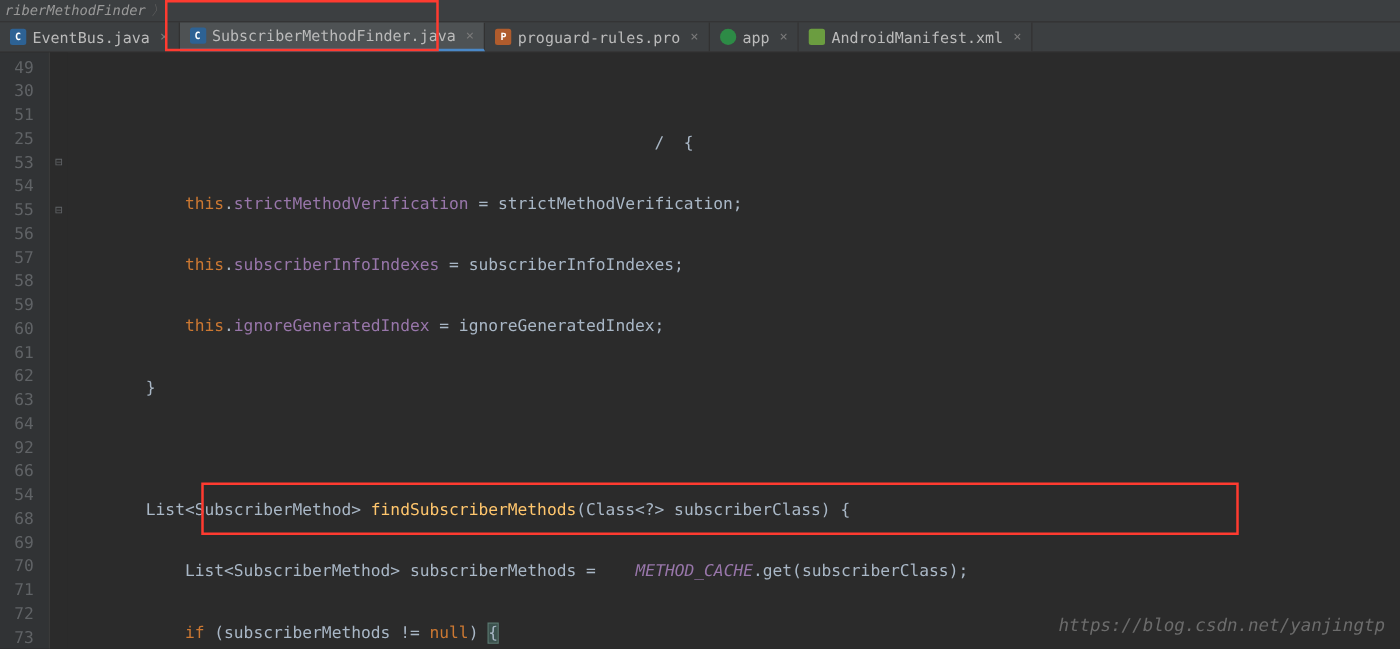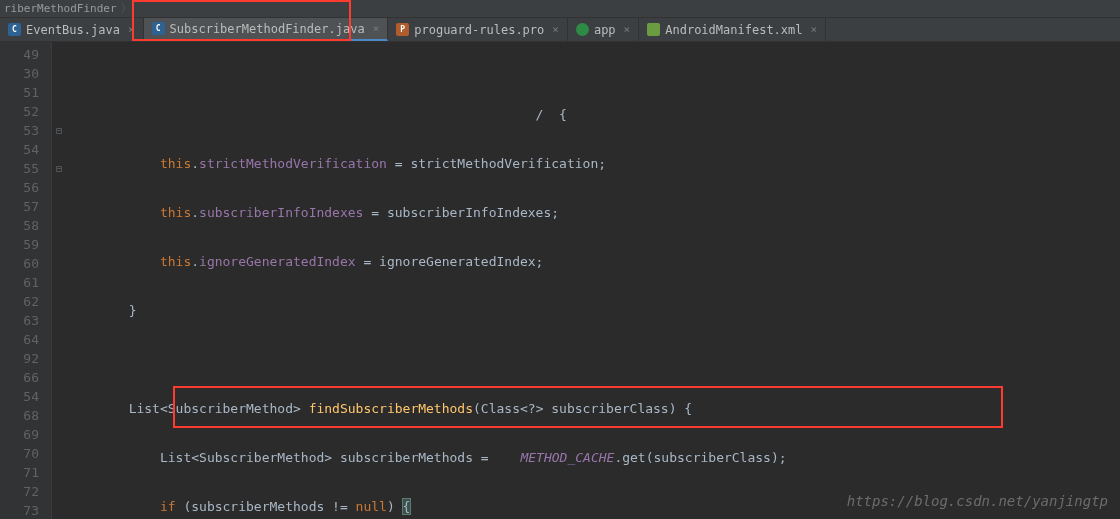--- a/index.html
+++ b/index.html
@@ -15,20 +15,21 @@
   }
   .breadcrumb {
     height: 18px;
     display: flex;
     align-items: center;
     padding-left: 4px;
     background: #3c3f41;
     border-bottom: 1px solid #323232;
     font-size: 11px;
     color: #999;
+    font-style: italic;
   }
   .breadcrumb .arrow { color: #666; margin-left: 4px; }
   .tab-bar {
     height: 24px;
     background: #3c3f41;
     display: flex;
     align-items: stretch;
     border-bottom: 1px solid #323232;
   }
   .tab {
@@ -56,21 +57,21 @@
   .java-icon { background: #2d6294; display:flex; align-items:center; justify-content:center; font-size: 8px; color: #fff; font-weight:bold; }
   .pro-icon  { background: #b05c2d; display:flex; align-items:center; justify-content:center; font-size: 8px; color: #fff; font-weight:bold; }
   .app-icon  { background: #2d8b46; border-radius: 50%; display:flex; align-items:center; justify-content:center; font-size:8px; color:#fff;}
   .xml-icon  { background: #6b9d40; display:flex; align-items:center; justify-content:center; font-size:8px; color:#fff;}
   .editor {
     display: flex;
     height: calc(519px - 42px);
     background: #2b2b2b;
   }
   .gutter {
-    width: 52px;
+    width: 40px;
     background: #313335;
     text-align: right;
     padding-right: 12px;
     color: #606366;
     padding-top: 3px;
     flex-shrink:0;
     border-right: 1px solid #3a3a3a;
   }
   .gutter .ln { height: 19px; line-height: 19px; }
   .fold-gutter {
@@ -155,21 +156,21 @@
   </div>
 </div>
 
 <div class="highlight-tab" style="top:0px; left:132px; width:219px; height:41px;"></div>
 
 <div class="editor">
   <div class="gutter" id="gutter">
       <div class="ln">49</div>
       <div class="ln">30</div>
       <div class="ln">51</div>
-      <div class="ln">52</div>
+      <div class="ln">25</div>
       <div class="ln">53</div>
       <div class="ln">54</div>
       <div class="ln">55</div>
       <div class="ln">56</div>
       <div class="ln">57</div>
       <div class="ln">58</div>
       <div class="ln">59</div>
       <div class="ln">60</div>
       <div class="ln">61</div>
       <div class="ln">62</div>

